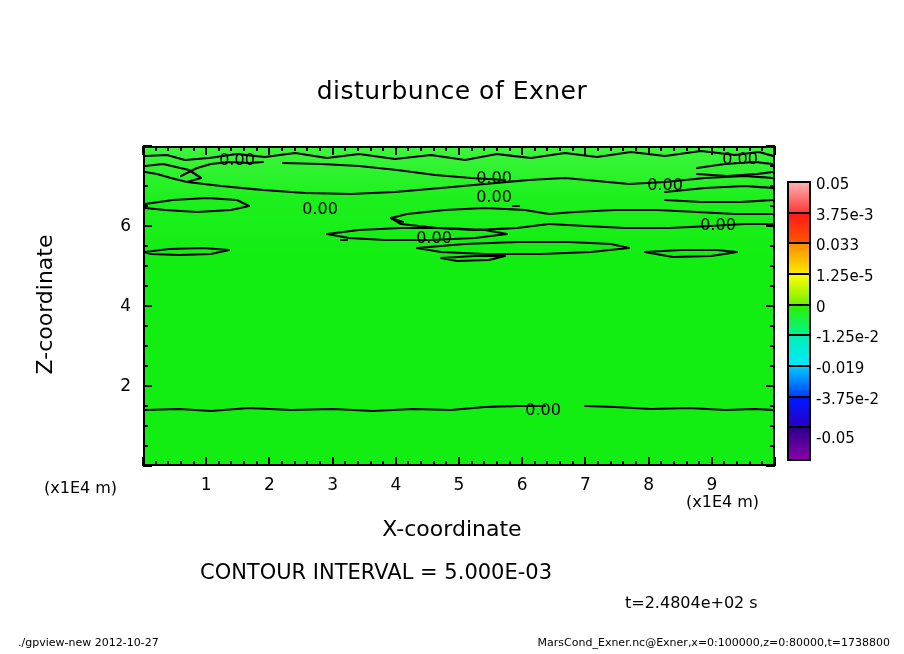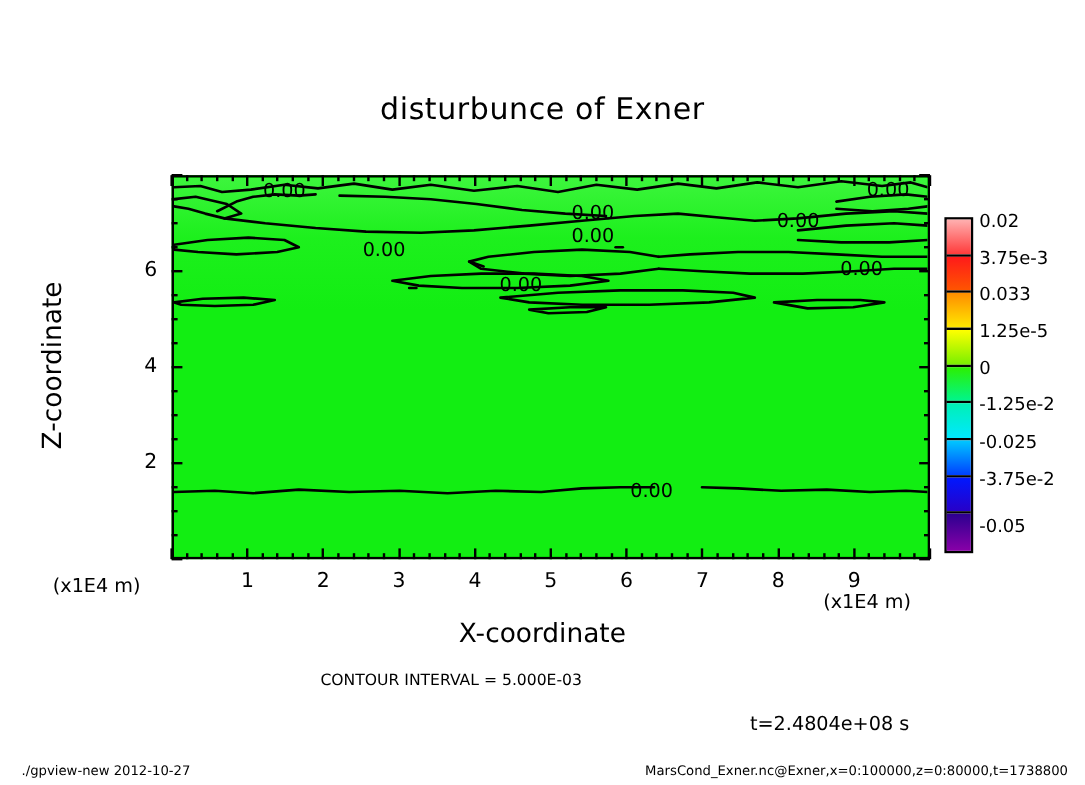--- a/index.html
+++ b/index.html
@@ -130,21 +130,21 @@
     transform: translateY(-50%);
   }
 
   
   #contour-interval {
     position: absolute;
     left: 0;
     top: 560px;
     width: 752px;
     text-align: center;
-    font-size: 13px;
+    font-size: 21px;
     font-family: "DejaVu Sans", sans-serif;
   }
   #time-stamp {
     position: absolute;
     left: 625px;
     top: 593px;
     font-size: 16px;
     font-family: "DejaVu Sans", sans-serif;
   }
   #footer-left {
@@ -413,27 +413,27 @@
     <div class="cb-band" style="top: 30.6667px; height: 30.6667px; background: linear-gradient(rgb(255, 26, 26), rgb(255, 85, 0));"></div>
     <div class="cb-band" style="top: 61.3333px; height: 30.6667px; background: linear-gradient(rgb(255, 140, 0), rgb(255, 232, 0));"></div>
     <div class="cb-band" style="top: 92px; height: 30.6667px; background: linear-gradient(rgb(255, 255, 0), rgb(120, 240, 0));"></div>
     <div class="cb-band" style="top: 122.667px; height: 30.6667px; background: linear-gradient(rgb(44, 240, 0), rgb(0, 245, 140));"></div>
     <div class="cb-band" style="top: 153.333px; height: 30.6667px; background: linear-gradient(rgb(0, 240, 180), rgb(0, 232, 255));"></div>
     <div class="cb-band" style="top: 184px; height: 30.6667px; background: linear-gradient(rgb(0, 200, 255), rgb(0, 64, 255));"></div>
     <div class="cb-band" style="top: 214.667px; height: 30.6667px; background: linear-gradient(rgb(0, 24, 255), rgb(40, 0, 200));"></div>
     <div class="cb-band" style="top: 245.333px; height: 30.6667px; background: linear-gradient(rgb(43, 0, 144), rgb(136, 0, 168)); border-bottom: none;"></div>
   </div>
 <div id="colorbar-labels">
-    <div class="cb-label" style="top: 184px;">0.02</div>
+    <div class="cb-label" style="top: 184px;">0.05</div>
     <div class="cb-label" style="top: 214.667px;">3.75e-3</div>
     <div class="cb-label" style="top: 245.333px;">0.033</div>
     <div class="cb-label" style="top: 276px;">1.25e-5</div>
     <div class="cb-label" style="top: 306.667px;">0</div>
     <div class="cb-label" style="top: 337.333px;">-1.25e-2</div>
-    <div class="cb-label" style="top: 368px;">-0.025</div>
+    <div class="cb-label" style="top: 368px;">-0.019</div>
     <div class="cb-label" style="top: 398.667px;">-3.75e-2</div>
     <div class="cb-label" style="top: 438px;">-0.05</div>
   </div>
 
 <div id="contour-interval">CONTOUR INTERVAL = 5.000E-03</div>
-<div id="time-stamp">t=2.4804e+08 s</div>
+<div id="time-stamp">t=2.4804e+02 s</div>
 <div id="footer-left">./gpview-new  2012-10-27</div>
 <div id="footer-right">MarsCond_Exner.nc@Exner,x=0:100000,z=0:80000,t=1738800</div>
 
 </body></html>

